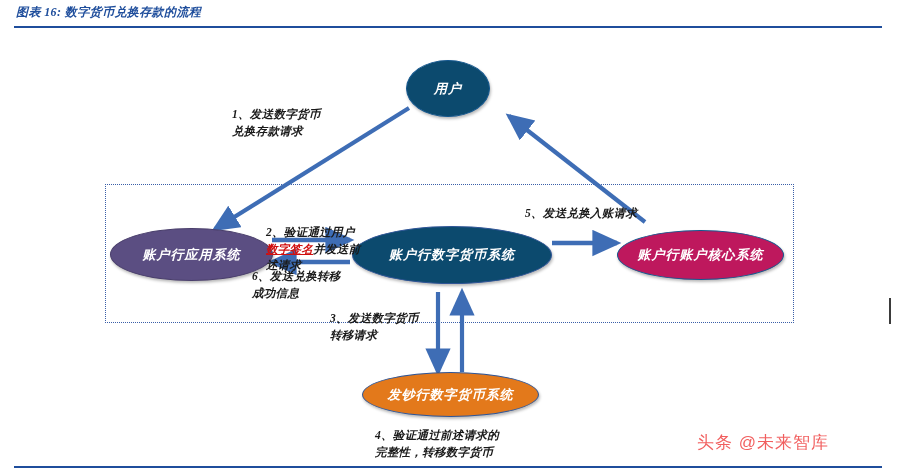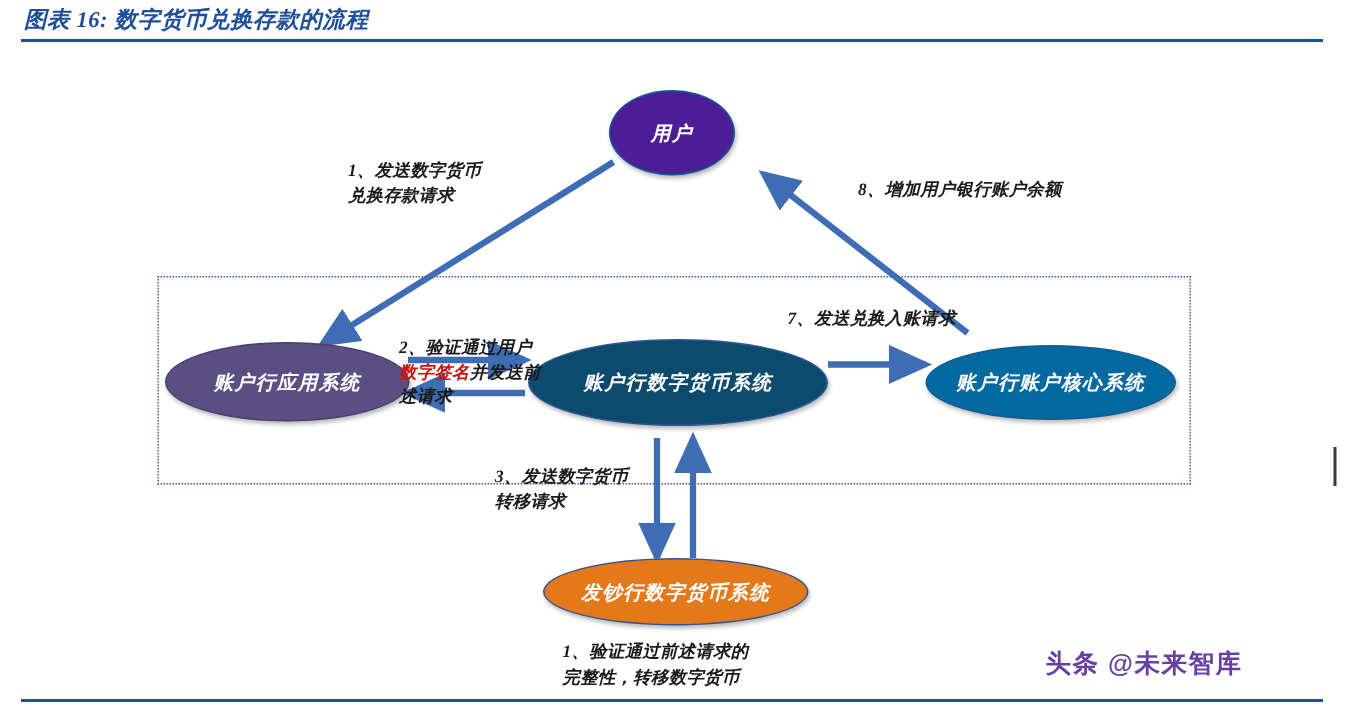--- a/index.html
+++ b/index.html
@@ -9,21 +9,21 @@
     font-family:"Liberation Serif","DejaVu Serif",serif;
     position:relative;
     overflow:hidden;
   }
   #stage{position:relative;width:897px;height:473px;}
 
   
   .hdr{position:absolute;left:0;top:0;width:897px;height:30px;}
   .hdr-title{
     position:absolute;left:16px;top:4px;
-    font-size:15px;font-weight:bold;font-style:italic;
+    font-size:12px;font-weight:bold;font-style:italic;
     color:#1F4E9C;letter-spacing:.4px;white-space:nowrap;
   }
   .hdr-rule{
     position:absolute;left:14px;top:26px;width:868px;height:2px;
     background:#1F4E9C;
   }
   .foot-rule{
     position:absolute;left:14px;top:466px;width:868px;height:1.5px;
     background:#1F4E9C;
   }
@@ -41,52 +41,53 @@
     position:absolute;
     border-radius:50%;
     display:flex;align-items:center;justify-content:center;
     color:#ffffff;
     font-size:13px;font-weight:bold;font-style:italic;
     letter-spacing:1px;
     text-align:center;
     box-sizing:border-box;
     box-shadow:1px 2px 3px rgba(0,0,0,.28);
   }
-  .node.user      {background:#4c1d95;border:1.2px solid #15588f;}
+  .node.user      {background:#0c4a6e;border:1.2px solid #15588f;}
   .node.app       {background:#5B4E82;border:1.2px solid #4a3f6c;}
   .node.acctdcep  {background:#0c4a6e;border:1.5px solid #2F5597;}
-  .node.core      {background:#0369a1;border:1.2px solid #15588f;}
+  .node.core      {background:#be185d;border:1.2px solid #15588f;}
   .node.issuer    {background:#E3791B;border:1.5px solid #2F5597;}
 
   
   #arrows{position:absolute;left:0;top:0;width:897px;height:473px;}
 
   
   .lbl{
     position:absolute;
     font-family:"Liberation Serif","DejaVu Serif",serif;
     font-size:11.5px;
     font-weight:bold;
     font-style:italic;
     color:#1a1a1a;
     line-height:1.45;
     letter-spacing:.3px;
     white-space:pre-line;
   }
   .lbl .hi{
     color:#D01010;
+    text-decoration:underline;
     text-decoration-color:#D01010;
   }
 
   
   .wm{
     position:absolute;
-    color:#4c1d95;
+    color:#ef4444;
     font-size:17px;
-    font-weight:bold;
+    font-weight:normal;
     font-family:"Liberation Sans","DejaVu Sans",sans-serif;
     letter-spacing:1px;
     opacity:.85;
     white-space:nowrap;
   }
   .side-tick{
     position:absolute;right:6px;top:298px;width:2px;height:26px;background:#3b3b3b;
   }
 </style>
 </head>
@@ -144,30 +145,31 @@
     <span>账户行账户核心系统</span>
   </div>
 
   <div class="node issuer" style="left:362px;top:372px;width:177px;height:45px;">
     <span>发钞行数字货币系统</span>
   </div>
 
   <div class="lbl" style="left:196px;top:106px;margin-left:36px;">1、发送数字货币
 兑换存款请求</div>
 
-  <div class="lbl" style="left:572px;top:119px;">8、增加用户银行账户余额</div>
 
   <div class="lbl" style="left:266px;top:188px;margin-top:36px;"><span>2、验证通过用户</span><br><span class="hi">数字签名</span><span>并发送前
 述请求</span></div>
 
-  <div class="lbl" style="left:525px;top:205px;">7、发送兑换入账请求</div>
+  <div class="lbl" style="left:525px;top:205px;">5、发送兑换入账请求</div>
 
+  <div class="lbl" style="left:252px;top:268px;">6、发送兑换转移
+成功信息</div>
 
   <div class="lbl" style="left:330px;top:310px;">3、发送数字货币
 转移请求</div>
 
 
-  <div class="lbl" style="left:375px;top:427px;">1、验证通过前述请求的
+  <div class="lbl" style="left:375px;top:427px;">4、验证通过前述请求的
 完整性，转移数字货币</div>
 
   <div class="wm" style="left:697px;top:431px;">头条 @未来智库</div>
 
 </div>
 
 </body></html>

